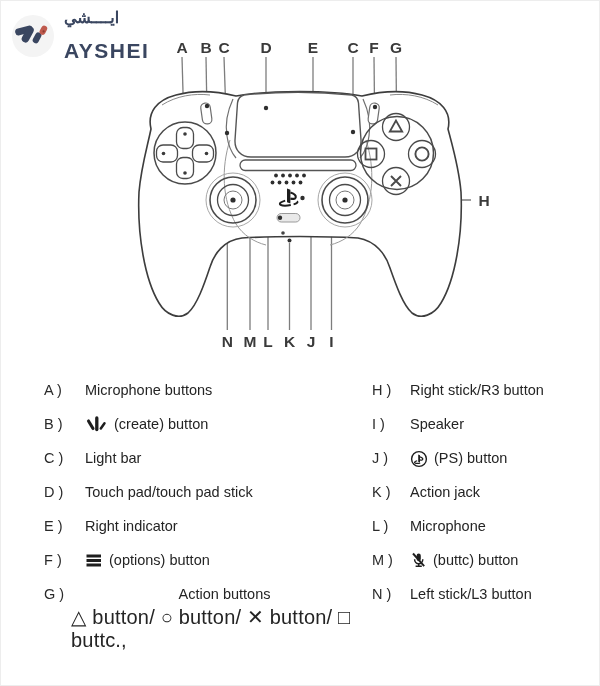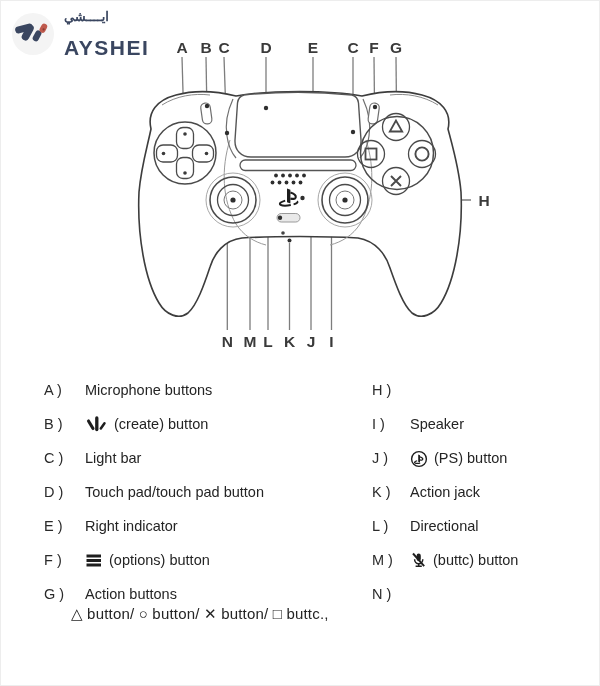--- a/index.html
+++ b/index.html
@@ -5,40 +5,40 @@
   html,body{margin:0;padding:0;background:#fff;}
   .page{
     position:relative;width:600px;height:686px;background:#ffffff;
     font-family:"Liberation Sans",sans-serif;overflow:hidden;
     box-shadow:inset 0 0 0 1px #ededed;
   }
   
   .brand{position:absolute;left:10px;top:10px;display:flex;align-items:center;}
   .brand-mark{width:46px;height:46px;flex:none;}
   .brand-text{margin-left:8px;display:flex;flex-direction:column;line-height:1;}
-  .brand-arabic{font-size:13px;font-weight:700;color:#3a4660;letter-spacing:0.5px;direction:rtl;text-align:left;}
+  .brand-arabic{font-size:16px;font-weight:700;color:#3a4660;letter-spacing:0.5px;direction:rtl;text-align:left;}
   .brand-latin{font-size:21px;font-weight:700;color:#3a4660;letter-spacing:1.5px;margin-top:14px;}
   
   .diagram{position:absolute;left:0;top:0;width:600px;height:360px;}
   .diagram svg{display:block;}
   svg text.callout{
     font-family:"Liberation Sans",sans-serif;font-weight:700;
     font-size:15.5px;fill:#3a3a3a;text-anchor:middle;
   }
   
   .legend-col{position:absolute;color:#222;}
   .legend-left{left:44px;top:382px;width:320px;}
   .legend-right{left:372px;top:382px;width:220px;}
   .lrow{display:flex;align-items:flex-start;min-height:34px;font-size:14.5px;color:#242424;}
   .lrow .key{flex:none;width:41px;color:#2a2a2a;}
   .legend-right .lrow .key{width:38px;}
   .lrow .txt{color:#242424;}
   .licon{flex:none;display:inline-flex;margin-right:6px;margin-top:0px;}
-  .gwrap{display:flex;flex-direction:column;}
-  .gsub{font-size:15px;color:#242424;margin-top:3px;margin-left:-14px;letter-spacing:0.2px;}
+  .gwrap{display:flex;flex-direction:column;align-items:center;}
+  .gsub{font-size:20px;color:#242424;margin-top:3px;margin-left:-14px;letter-spacing:0.2px;}
 </style>
 </head>
 <body>
 
 <div class="page">
 
   <div class="brand">
     <svg class="brand-mark" viewBox="0 0 46 46">
       <circle cx="23" cy="23" r="21" fill="#f4f4f4"></circle>
       <g fill="#3a4660">
@@ -221,21 +221,21 @@
         </svg>
       </span>
       <span class="txt">(create) button</span>
     </div>
     <div class="lrow">
       <span class="key">C )</span>
       <span class="txt">Light bar</span>
     </div>
     <div class="lrow">
       <span class="key">D )</span>
-      <span class="txt">Touch pad/touch pad button</span>
+      <span class="txt">Touch pad/touch pad stick</span>
     </div>
     <div class="lrow">
       <span class="key">E )</span>
       <span class="txt">Right indicator</span>
     </div>
     <div class="lrow">
       <span class="key">F )</span>
       <span class="licon">
         <svg width="18" height="17" viewBox="0 0 18 17">
           <g stroke="#1e1e1e" stroke-width="3" fill="none">
@@ -252,20 +252,21 @@
       <span class="gwrap">
         <span class="txt">Action buttons</span>
         <span class="gsub">△ button/ ○ button/ ✕ button/ □ buttc.,</span>
       </span>
     </div>
   </div>
 
   <div class="legend-col legend-right">
     <div class="lrow">
       <span class="key">H )</span>
+      <span class="txt">Right stick/R3 button</span>
     </div>
     <div class="lrow">
       <span class="key">I )</span>
       <span class="txt">Speaker</span>
     </div>
     <div class="lrow">
       <span class="key">J )</span>
       <span class="licon">
         <svg width="18" height="18" viewBox="0 0 18 18">
           <circle cx="9" cy="9" r="7.4" fill="none" stroke="#1e1e1e" stroke-width="1.4"></circle>
@@ -275,32 +276,33 @@
         </svg>
       </span>
       <span class="txt">(PS) button</span>
     </div>
     <div class="lrow">
       <span class="key">K )</span>
       <span class="txt">Action jack</span>
     </div>
     <div class="lrow">
       <span class="key">L )</span>
-      <span class="txt">Directional</span>
+      <span class="txt">Microphone</span>
     </div>
     <div class="lrow">
       <span class="key">M )</span>
       <span class="licon">
         <svg width="17" height="17" viewBox="0 0 17 17">
           <rect x="6.6" y="1.6" width="4.2" height="7.4" rx="2.1" fill="#1e1e1e"></rect>
           <path d="M4.6,7.2 a4.1,4.5 0 0 0 8.2,0" fill="none" stroke="#1e1e1e" stroke-width="1.5"></path>
           <path d="M8.7,12 L8.7,14 M5.6,14.3 L11.8,14.3" stroke="#1e1e1e" stroke-width="1.5"></path>
           <path d="M3,1.5 L14.2,14.2" stroke="#1e1e1e" stroke-width="1.9"></path>
         </svg>
       </span>
       <span class="txt">(buttc) button</span>
     </div>
     <div class="lrow">
       <span class="key">N )</span>
+      <span class="txt">Left stick/L3 button</span>
     </div>
   </div>
 
 </div>
 
 </body></html>

